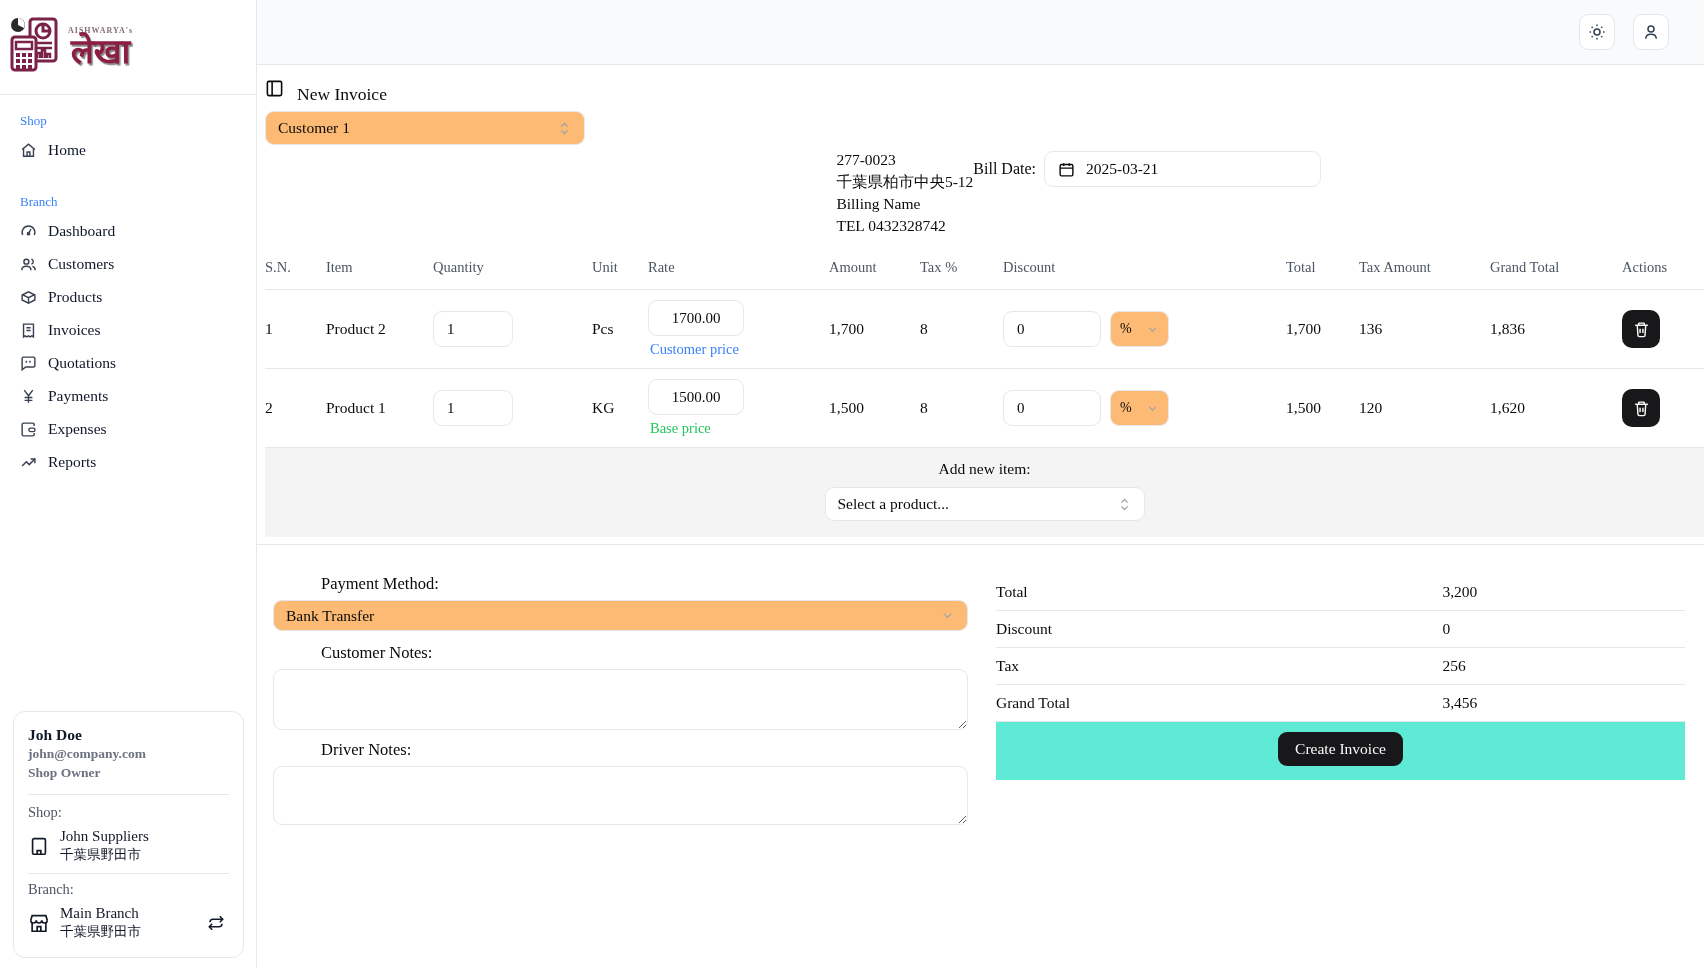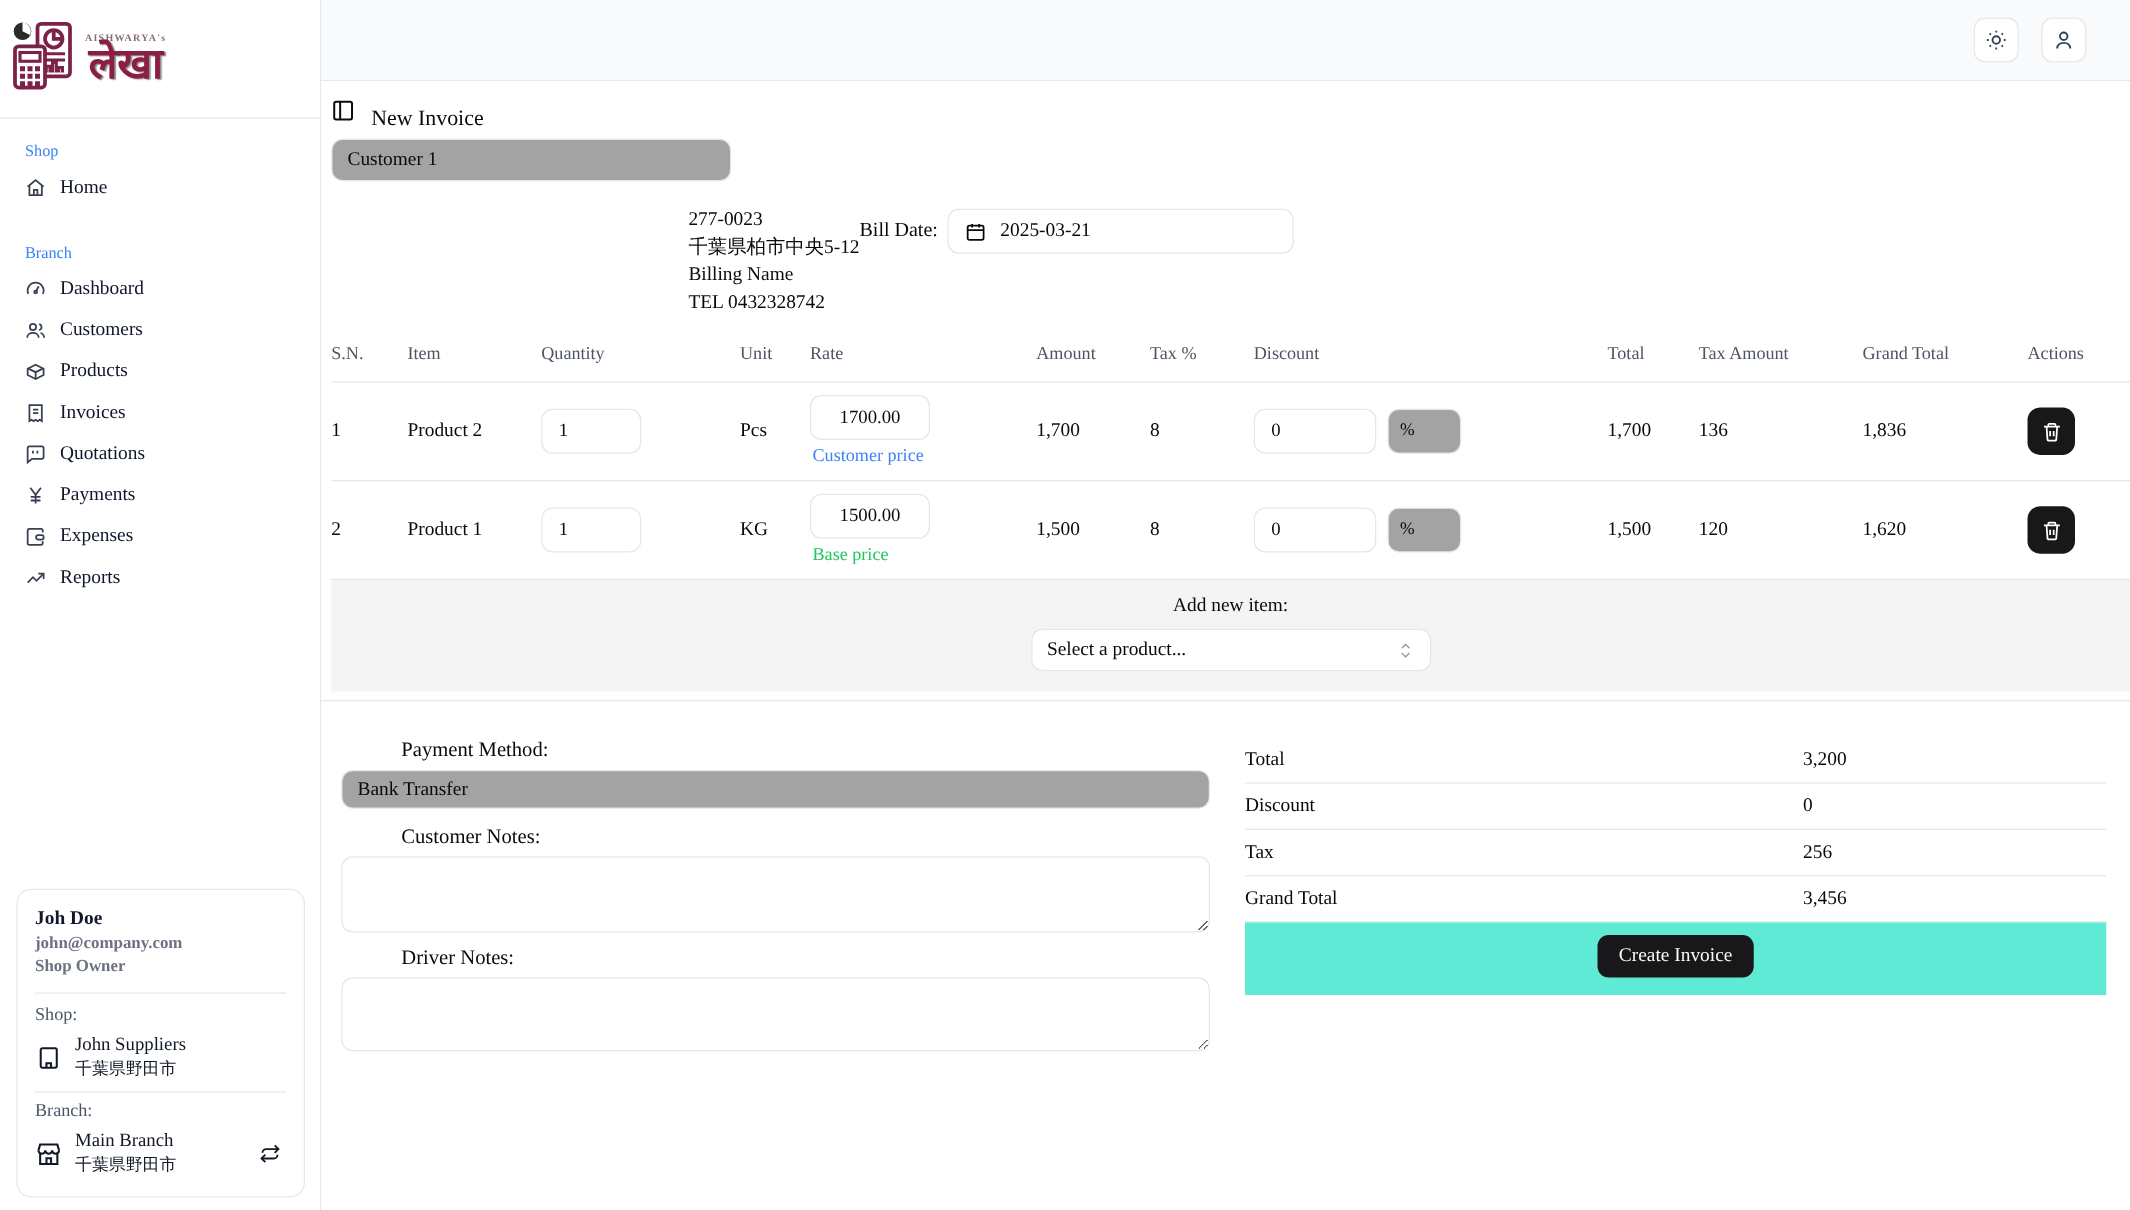--- a/index.html
+++ b/index.html
@@ -39,25 +39,25 @@
   .topbar { height:65px; background:#f9fafb; border-bottom:1px solid #e5e7eb; display:flex; align-items:center; justify-content:flex-end; gap:18px; padding:0 35px; }
   .icon-btn { width:36px; height:36px; background:#fff; border:1px solid #e5e7eb; border-radius:9px; display:flex; align-items:center; justify-content:center; cursor:pointer; }
   .icon-btn svg { stroke:#334155; }
 
   .content { flex:1; background:#fff; overflow:hidden; }
   .head-block { padding:10px 19px 0 8px; }
   .title-row { display:flex; align-items:center; gap:13px; height:26px; margin-bottom:10px; }
   .page-title { font-size:17.5px; color:#0a0a0a;margin-top:13px; }
   .panel-toggle { background:none; border:none; cursor:pointer; display:flex; }
 
-  .combo { border:1px solid #e5e7eb; border-radius:9px; background:#a3a3a3; display:flex; align-items:center; justify-content:space-between; padding:0 12px; cursor:pointer; }
+  .combo { border:1px solid #e5e7eb; border-radius:9px; background:#fdba74; display:flex; align-items:center; justify-content:space-between; padding:0 12px; cursor:pointer; }
   .customer-combo { width:320px; height:34px; }
   .combo-text { font-size:15.5px; }
 
-  .addr-billdate { display:flex; justify-content:center; align-items:flex-start; margin-top:20px; }
+  .addr-billdate { display:flex; justify-content:flex-end; align-items:flex-start; margin-top:4px; }
   .addr { line-height:22px; font-size:15.5px; }
   .bill-date-group { display:flex; align-items:center; gap:8px; margin-right:364px; margin-top:2px; }
   .bill-date-label { font-size:16px; }
   .bill-date-input { width:277px; height:36px; border:1px solid #e5e7eb; border-radius:9px; display:flex; align-items:center; gap:11px; padding:16px 13px; background:#fff; cursor:pointer; }
   .bill-date-value { font-size:15.5px; }
 
   
   .items-table { width:calc(100% - 8px); margin-left:8px; margin-top:16px; border-collapse:collapse; table-layout:fixed; }
   .items-table th { font-weight:normal; text-align:left; color:#4b5563; font-size:14.5px; padding:6px 6px 13px 0; border-bottom:1px solid #e5e7eb; }
   .items-table td { padding:10px 6px 10px 0; border-bottom:1px solid #e5e7eb; vertical-align:middle; font-size:15.5px; height:74px; }

